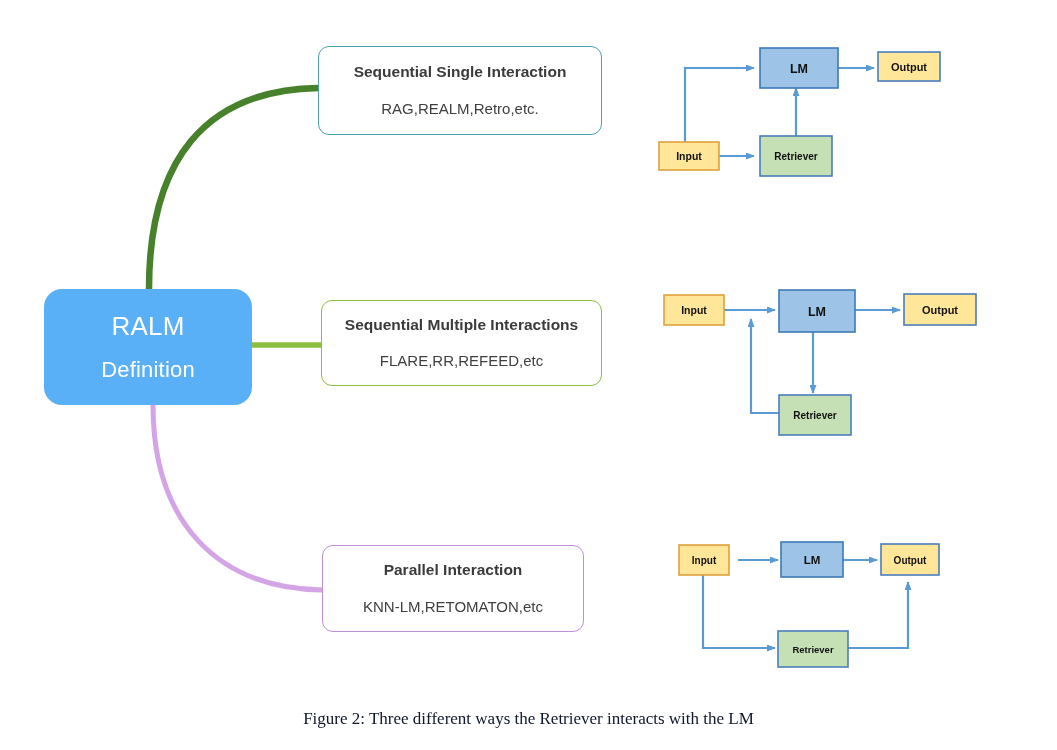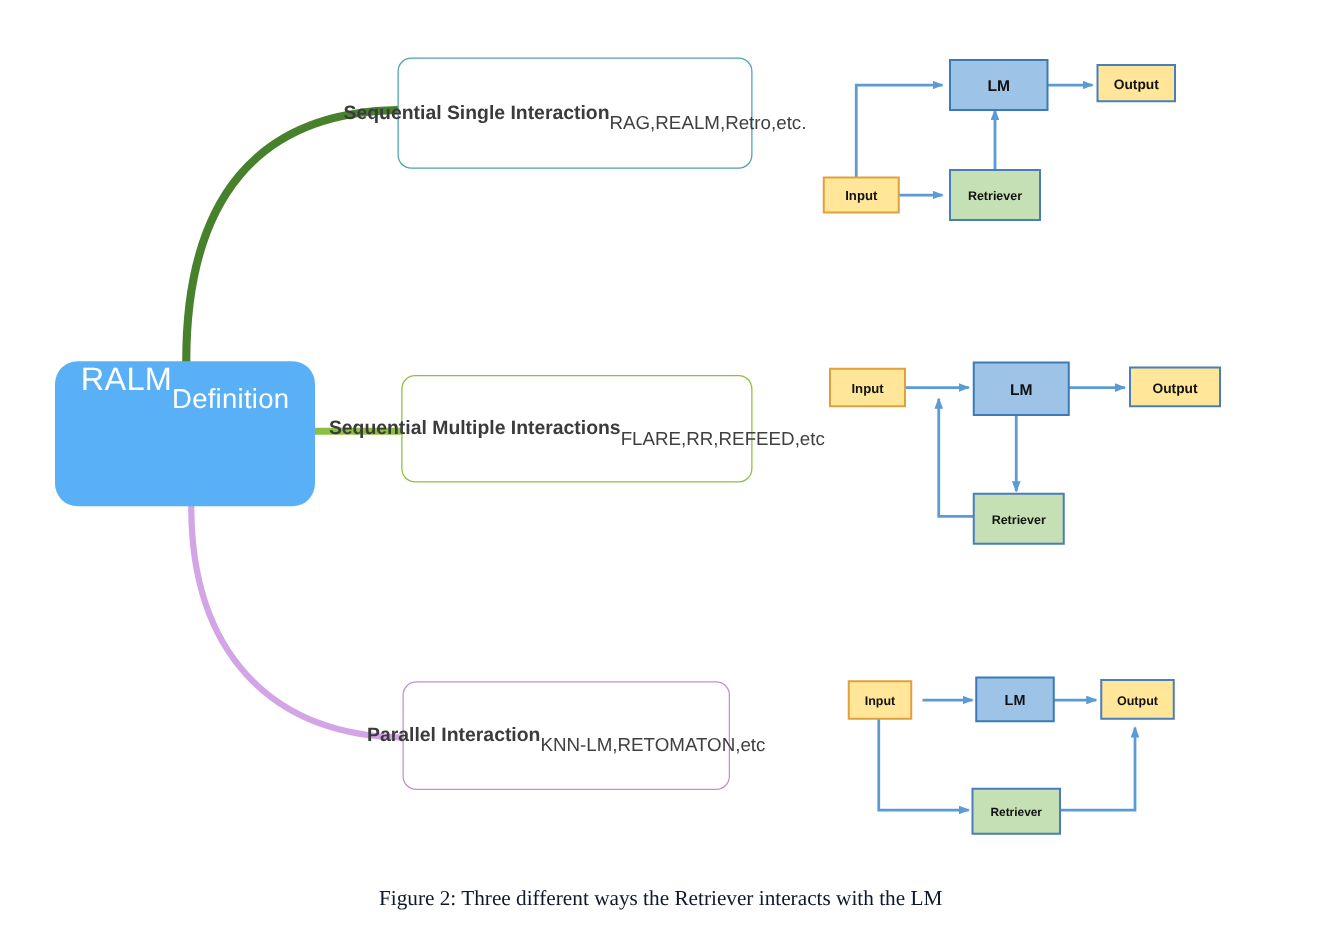--- a/index.html
+++ b/index.html
@@ -36,21 +36,22 @@
   
   .root-node {
     position: absolute;
     left: 44px;
     top: 289px;
     width: 208px;
     height: 116px;
     background: #59b0f6;
     border-radius: 18px;
     display: flex;
-    flex-direction: row;
+    flex-direction: column;
+    align-items: center;
     justify-content: center;
     color: #ffffff;
   }
   .root-line-1 {
     font-size: 26px;
     line-height: 1.1;
     letter-spacing: 0.2px;
   }
   .root-line-2 {
     font-size: 22px;
@@ -60,21 +61,21 @@
   }
 
   
   .branch-box {
     position: absolute;
     box-sizing: border-box;
     background: #ffffff;
     border: 1.6px solid #4ba3ad;
     border-radius: 11px;
     display: flex;
-    flex-direction: row;
+    flex-direction: column;
     align-items: center;
     justify-content: center;
     padding: 6px 10px;
   }
   .branch-title {
     font-size: 15.5px;
     font-weight: bold;
     color: #3b3b3b;
     line-height: 1.25;
     white-space: nowrap;

